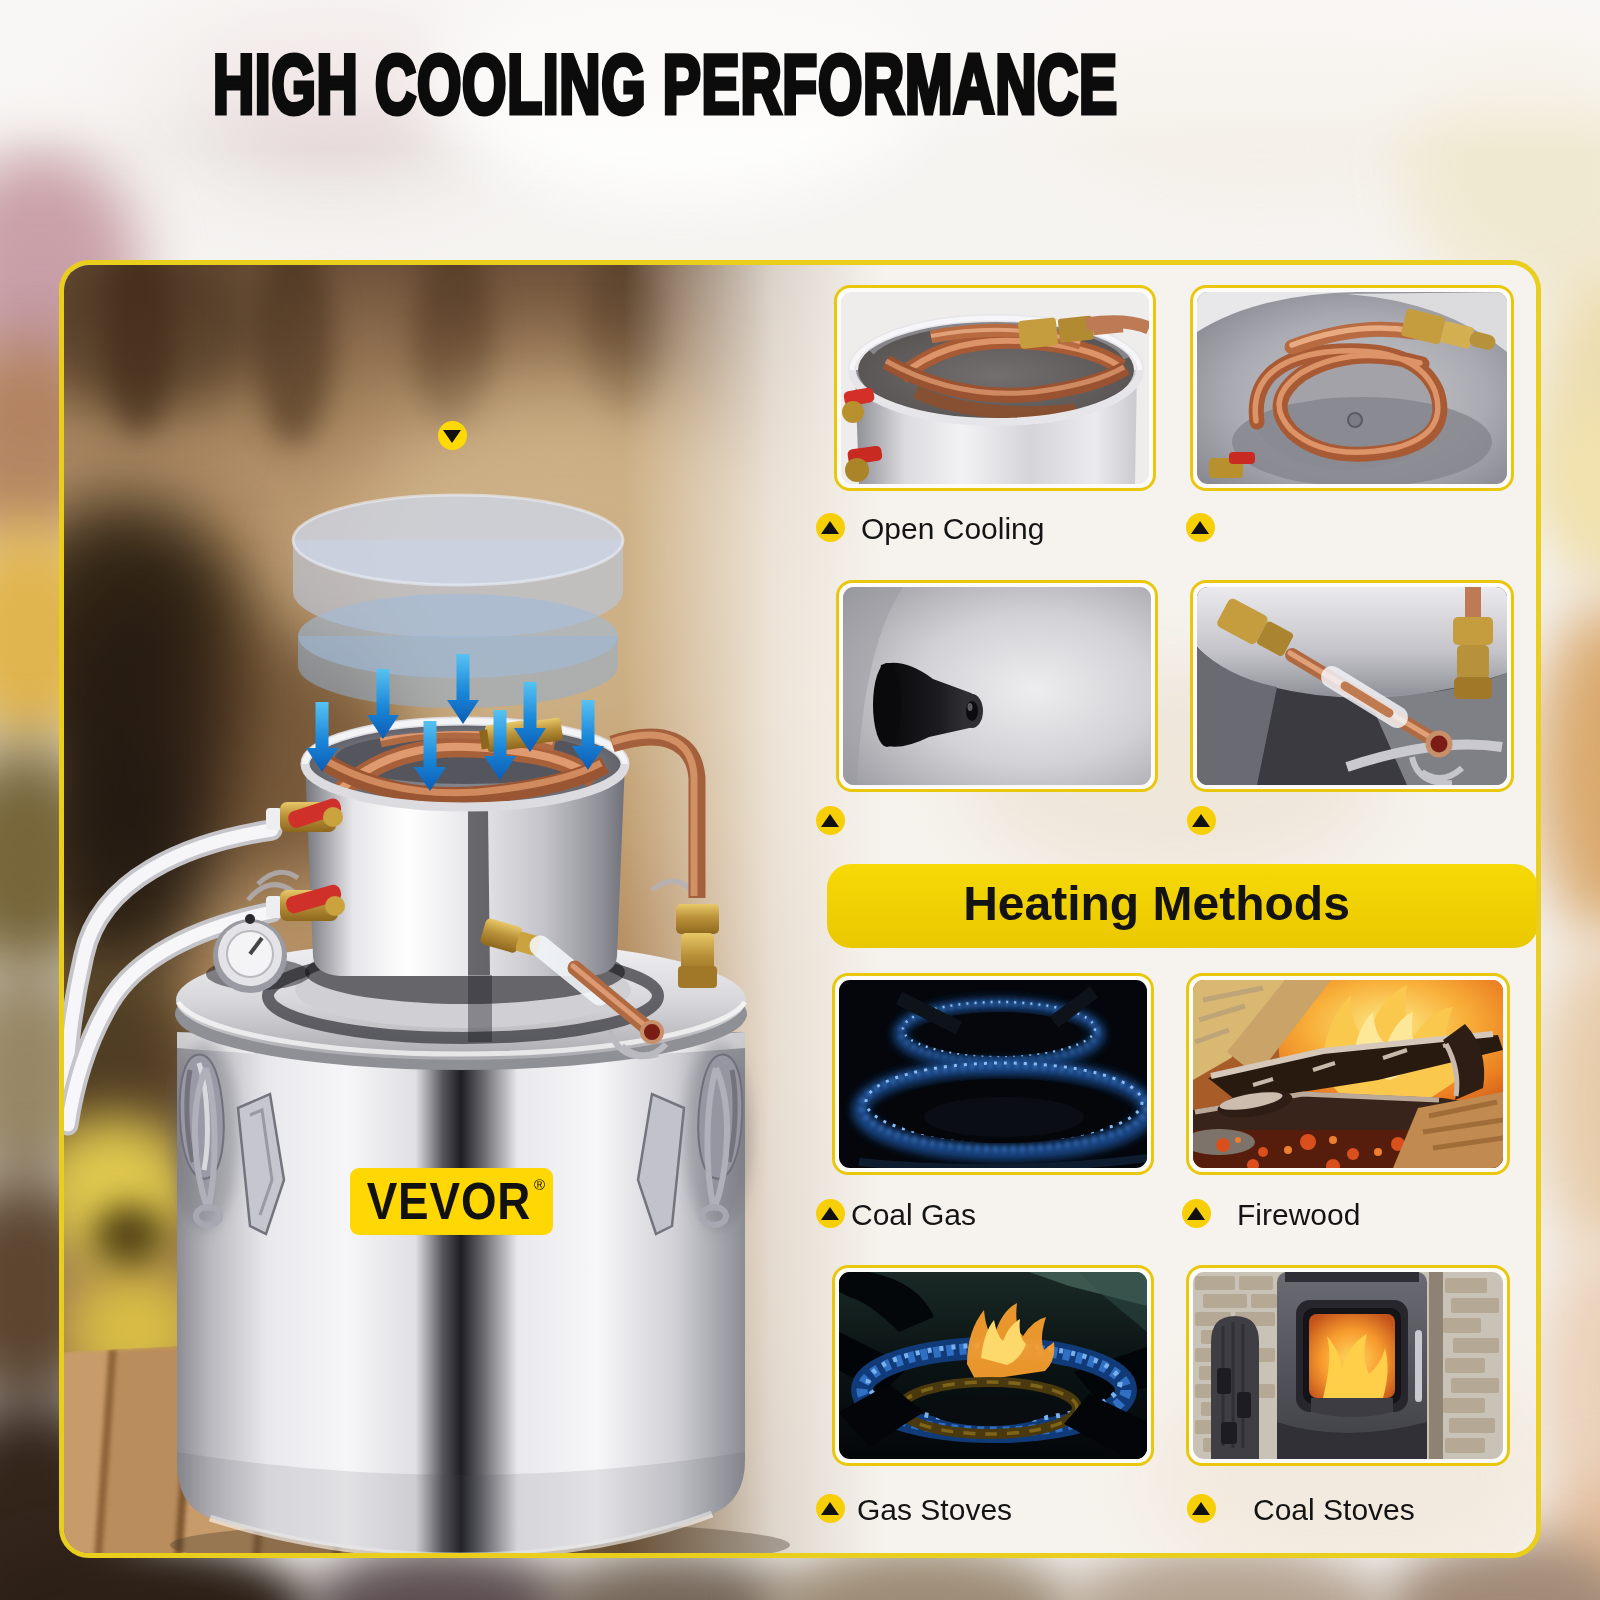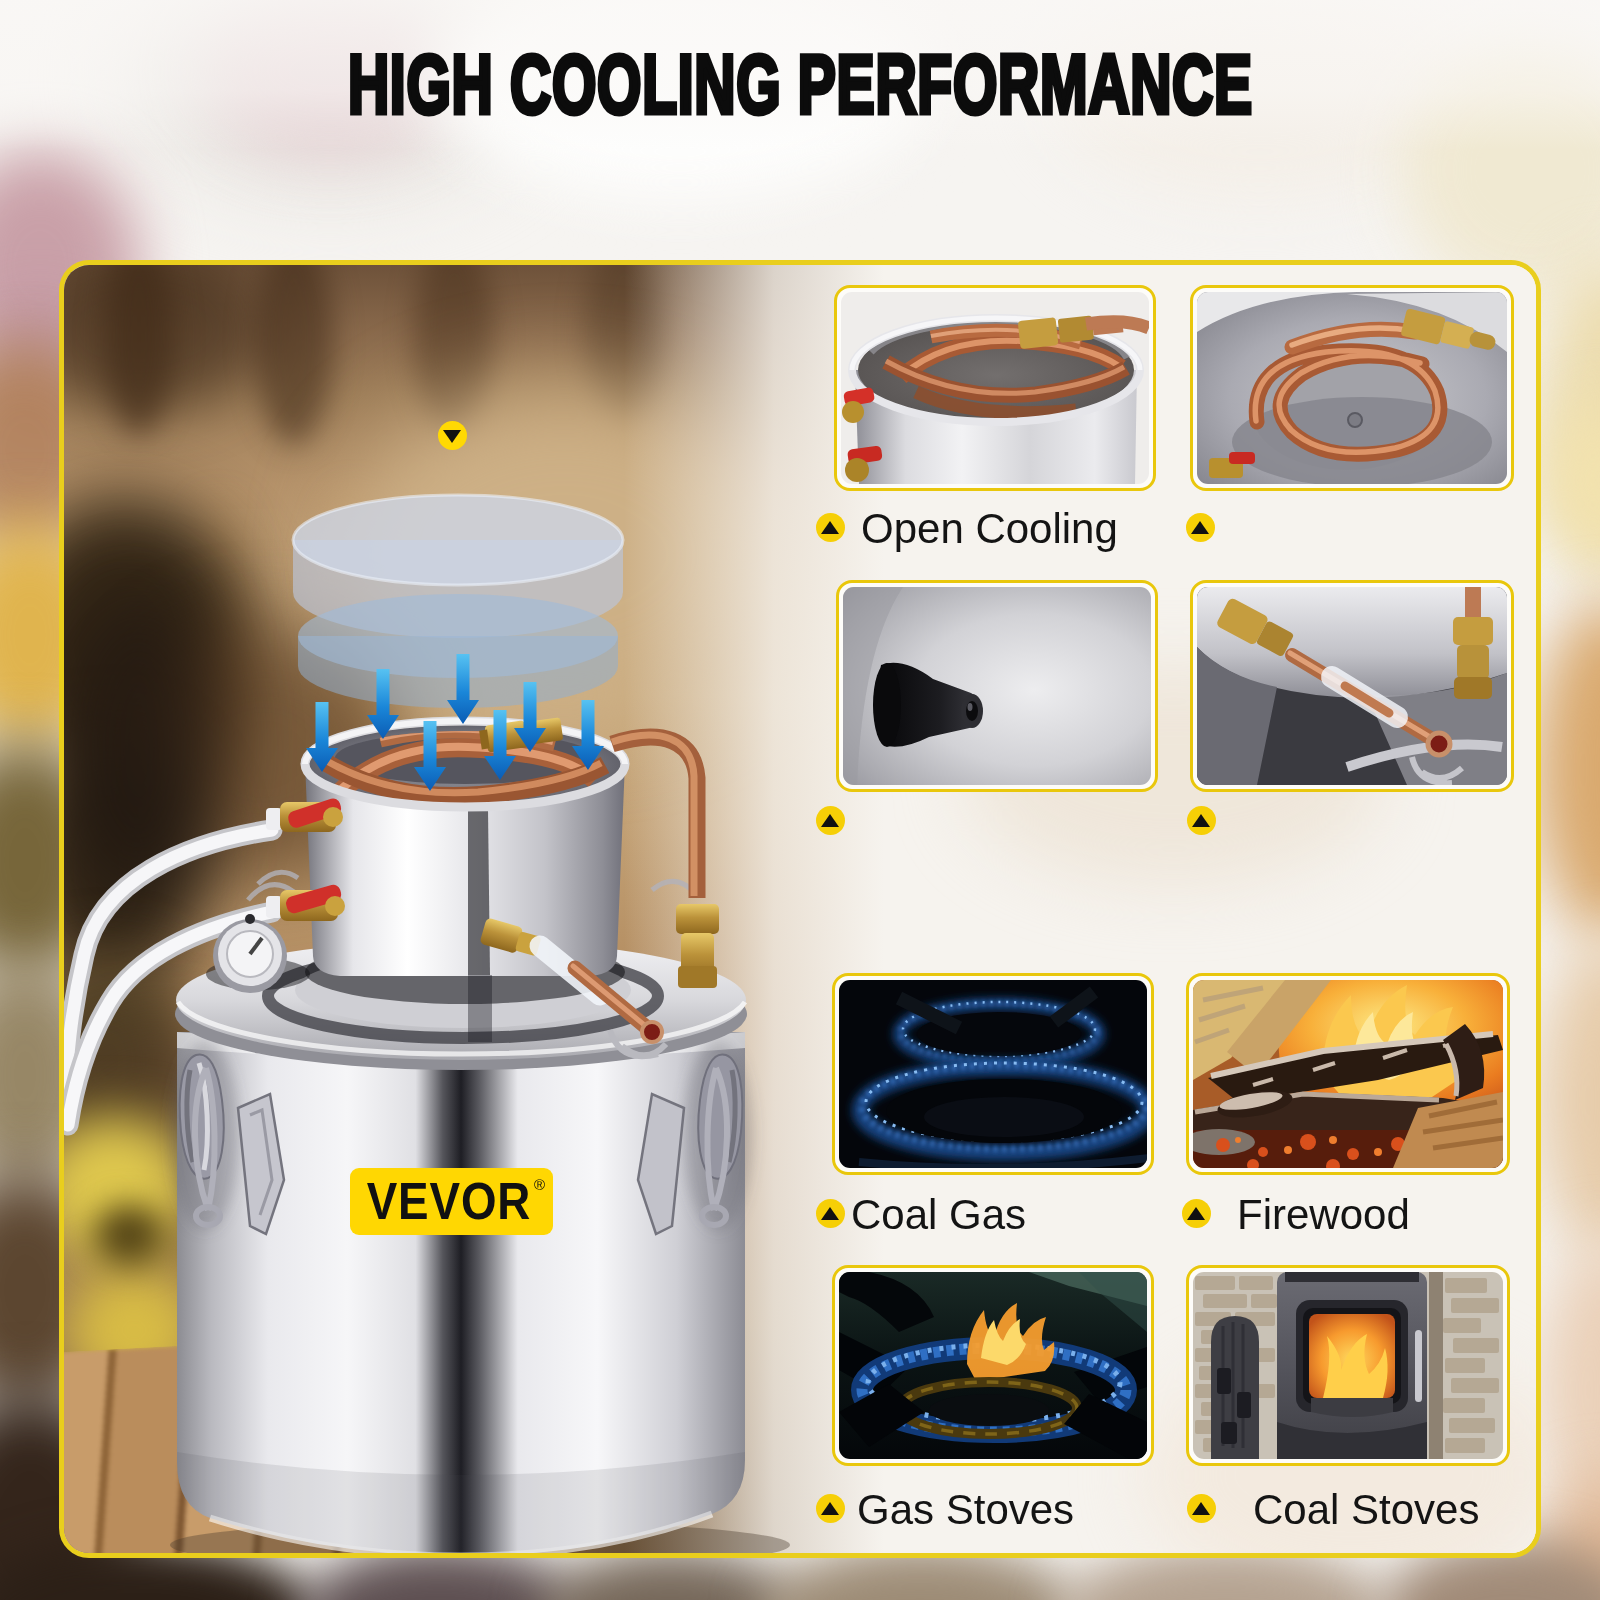--- a/index.html
+++ b/index.html
@@ -1,37 +1,37 @@
 <!DOCTYPE html>
 <html><head>
 <meta charset="utf-8">
 <style>
 *{margin:0;padding:0;box-sizing:border-box}
 html,body{width:1600px;height:1600px;overflow:hidden}
 body{font-family:"Liberation Sans",sans-serif;position:relative;background:#f6f4f1}
 #page{position:absolute;left:0;top:0;width:1600px;height:1600px;overflow:hidden}
 .b{position:absolute;border-radius:50%;filter:blur(30px)}
-#title{position:absolute;top:36px;left:0;width:1600px;text-align:center;font-weight:bold;font-size:84px;color:#0c0c0c;white-space:nowrap}
+#title{position:absolute;top:36px;left:0;width:1600px;font-weight:bold;font-size:84px;color:#0c0c0c;white-space:nowrap}
 #title span{display:inline-block;transform:scaleX(.68);transform-origin:50% 50%;letter-spacing:1px;-webkit-text-stroke:5px #0c0c0c}
 #ban1{position:absolute;left:85px;top:139px;width:1432px;height:78px;background:linear-gradient(180deg,#f7da04,#eecb02);color:#121212;font-weight:bold;font-size:48.5px;text-align:center;line-height:79px;white-space:nowrap}
 #panel{position:absolute;left:59px;top:260px;width:1482px;height:1298px;border:5px solid #e9ce1d;border-radius:30px;overflow:hidden;background:#f6f3ee}
 #inL{position:absolute;left:0;top:0;width:820px;height:1288px;
 background:linear-gradient(180deg,#6e523a 0px,#8a6a4c 70px,#9d7d58 130px,#b49169 220px,#c2a176 330px,#c9aa7e 430px,#c2a074 560px,#b18a5e 740px,#a5805a 930px,#9b7a50 1060px,#8a6a46 1170px,#7c5e3c 1288px)}
 #inR{position:absolute;left:560px;top:0;width:912px;height:1288px;
 background:linear-gradient(90deg,rgba(246,243,238,0) 0px,rgba(246,243,238,.8) 150px,#f6f3ee 260px)}
 .lbl{position:absolute;left:0;top:81px;width:656px;height:120px;border-radius:0 22px 22px 0;
 background:linear-gradient(90deg,#f1d204 0%,#f1d204 48%,rgba(241,210,4,.78) 75%,rgba(241,210,4,.4) 100%)}
 .lbl .t{position:absolute;left:19px;top:22px;font-weight:bold;font-size:44px;color:#131313;white-space:nowrap;transform:scaleX(.92);transform-origin:0 0}
 .mark{position:absolute;left:374px;top:156px;width:29px;height:29px;border-radius:50%;background:#ffd903}
 .mark:after{content:"";position:absolute;left:5px;top:8.5px;border-left:9.5px solid transparent;border-right:9.5px solid transparent;border-top:13px solid #111}
 .tile{position:absolute;border:3px solid #e9c70c;border-radius:16px;background:#fdfcf9;padding:4px}
 .ph{width:100%;height:100%;border-radius:11px;overflow:hidden;position:relative}
 .bullet{position:absolute;width:29px;height:29px;border-radius:50%;background:#f6cf06}
 .bullet:after{content:"";position:absolute;left:5px;top:7.5px;border-left:9.5px solid transparent;border-right:9.5px solid transparent;border-bottom:13px solid #111}
-.ctext{position:absolute;font-size:42px;color:#141414;white-space:nowrap;line-height:46px}
+.ctext{position:absolute;font-size:30px;color:#141414;white-space:nowrap;line-height:46px}
 #ban2{position:absolute;left:763px;top:599px;width:711px;height:84px;border-radius:24px;
 background:linear-gradient(180deg,#f6d906 0%,#eac801 100%);text-align:center;font-weight:bold;font-size:48px;line-height:80px;color:#131313;padding-right:52px}
 </style>
 </head>
 <body>
 <div id="page">
 
 <div class="b" style="left:120px;top:-60px;width:420px;height:260px;background:#e9e6e2;filter:blur(40px)"></div>
 <div class="b" style="left:200px;top:-20px;width:260px;height:180px;background:#e4cfd2;opacity:.8"></div>
 <div class="b" style="left:430px;top:-40px;width:500px;height:240px;background:#fdfdfc"></div>
@@ -408,20 +408,21 @@
 <rect x="-16" y="-2" width="32" height="34" rx="5" fill="#b8923a"></rect>
 <rect x="-19" y="30" width="38" height="22" rx="5" fill="#a07828"></rect>
 <rect x="-8" y="-60" width="16" height="30" fill="#bd7a54"></rect>
 </g>
 <path d="M225,185 q20,14 40,-4 M215,170 q6,28 40,26" fill="none" stroke="#c5c5cb" stroke-width="6"></path>
 </svg></div>
       </div>
 <div class="bullet" style="left:752px;top:541px"></div>
 <div class="bullet" style="left:1123px;top:541px"></div>
 
+<div id="ban2">Heating Methods</div>
 
 <div class="tile" style="left:768px;top:708px;width:322px;height:202px">
         <div class="ph">
 <svg width="308" height="188" viewBox="0 0 308 188">
 <defs>
               <filter id="bl1" x="-30%" y="-30%" width="160%" height="160%">
                 <feGaussianBlur stdDeviation="4"></feGaussianBlur>
               </filter>
 <filter id="bl2" x="-30%" y="-30%" width="160%" height="160%">
                 <feGaussianBlur stdDeviation="2"></feGaussianBlur>

